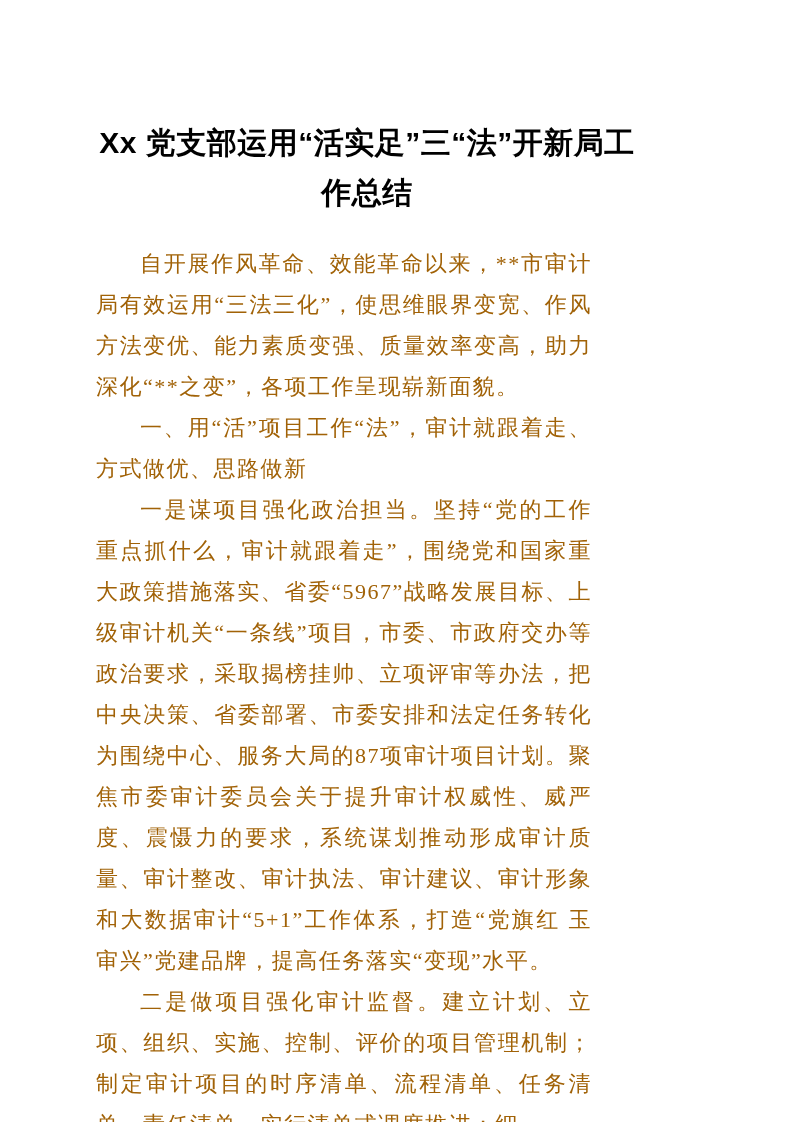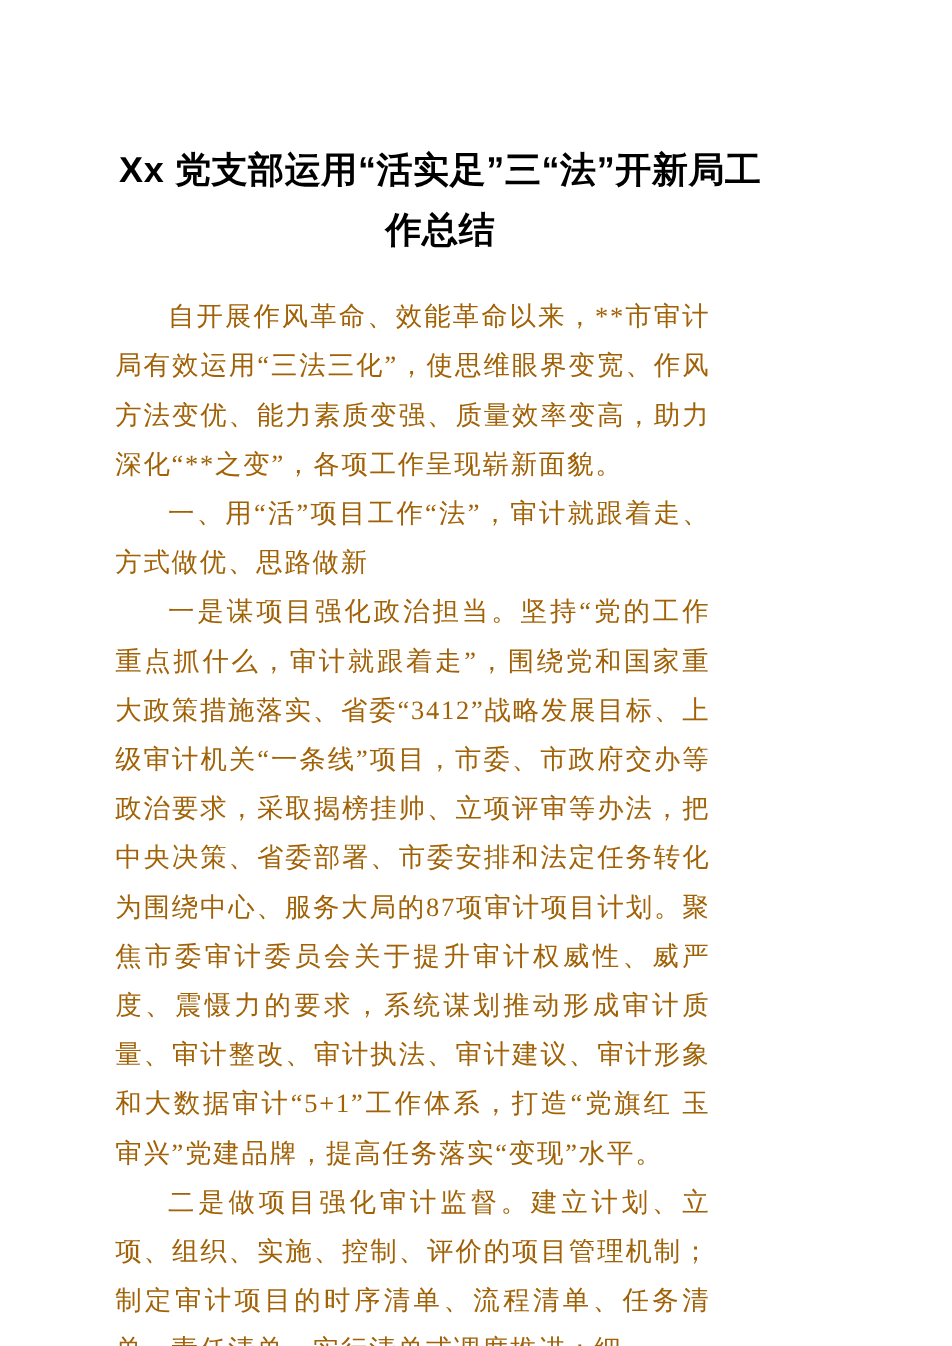--- a/index.html
+++ b/index.html
@@ -44,16 +44,16 @@
 </style>
 </head>
 <body>
 
 <div class="page">
   <div class="doc-title">Xx 党支部运用“活实足”三“法”开新局工作总结</div>
 
   <div class="doc-body">
     <p>自开展作风革命、效能革命以来，**市审计局有效运用“三法三化”，使思维眼界变宽、作风方法变优、能力素质变强、质量效率变高，助力深化“**之变”，各项工作呈现崭新面貌。</p>
     <p>一、用“活”项目工作“法”，审计就跟着走、方式做优、思路做新</p>
-    <p>一是谋项目强化政治担当。坚持“党的工作重点抓什么，审计就跟着走”，围绕党和国家重大政策措施落实、省委“3412”战略发展目标、上级审计机关“一条线”项目，市委、市政府交办等政治要求，采取揭榜挂帅、立项评审等办法，把中央决策、省委部署、市委安排和法定任务转化为围绕中心、服务大局的87项审计项目计划。聚焦市委审计委员会关于提升审计权威性、威严度、震慑力的要求，系统谋划推动形成审计质量、审计整改、审计执法、审计建议、审计形象和大数据审计“5+1”工作体系，打造“党旗红 玉审兴”党建品牌，提高任务落实“变现”水平。</p>
+    <p>一是谋项目强化政治担当。坚持“党的工作重点抓什么，审计就跟着走”，围绕党和国家重大政策措施落实、省委“5967”战略发展目标、上级审计机关“一条线”项目，市委、市政府交办等政治要求，采取揭榜挂帅、立项评审等办法，把中央决策、省委部署、市委安排和法定任务转化为围绕中心、服务大局的87项审计项目计划。聚焦市委审计委员会关于提升审计权威性、威严度、震慑力的要求，系统谋划推动形成审计质量、审计整改、审计执法、审计建议、审计形象和大数据审计“5+1”工作体系，打造“党旗红 玉审兴”党建品牌，提高任务落实“变现”水平。</p>
     <p>二是做项目强化审计监督。建立计划、立项、组织、实施、控制、评价的项目管理机制；制定审计项目的时序清单、流程清单、任务清单、责任清单，实行清单式调度推进；细</p>
   </div>
 </div>
 
 </body></html>

